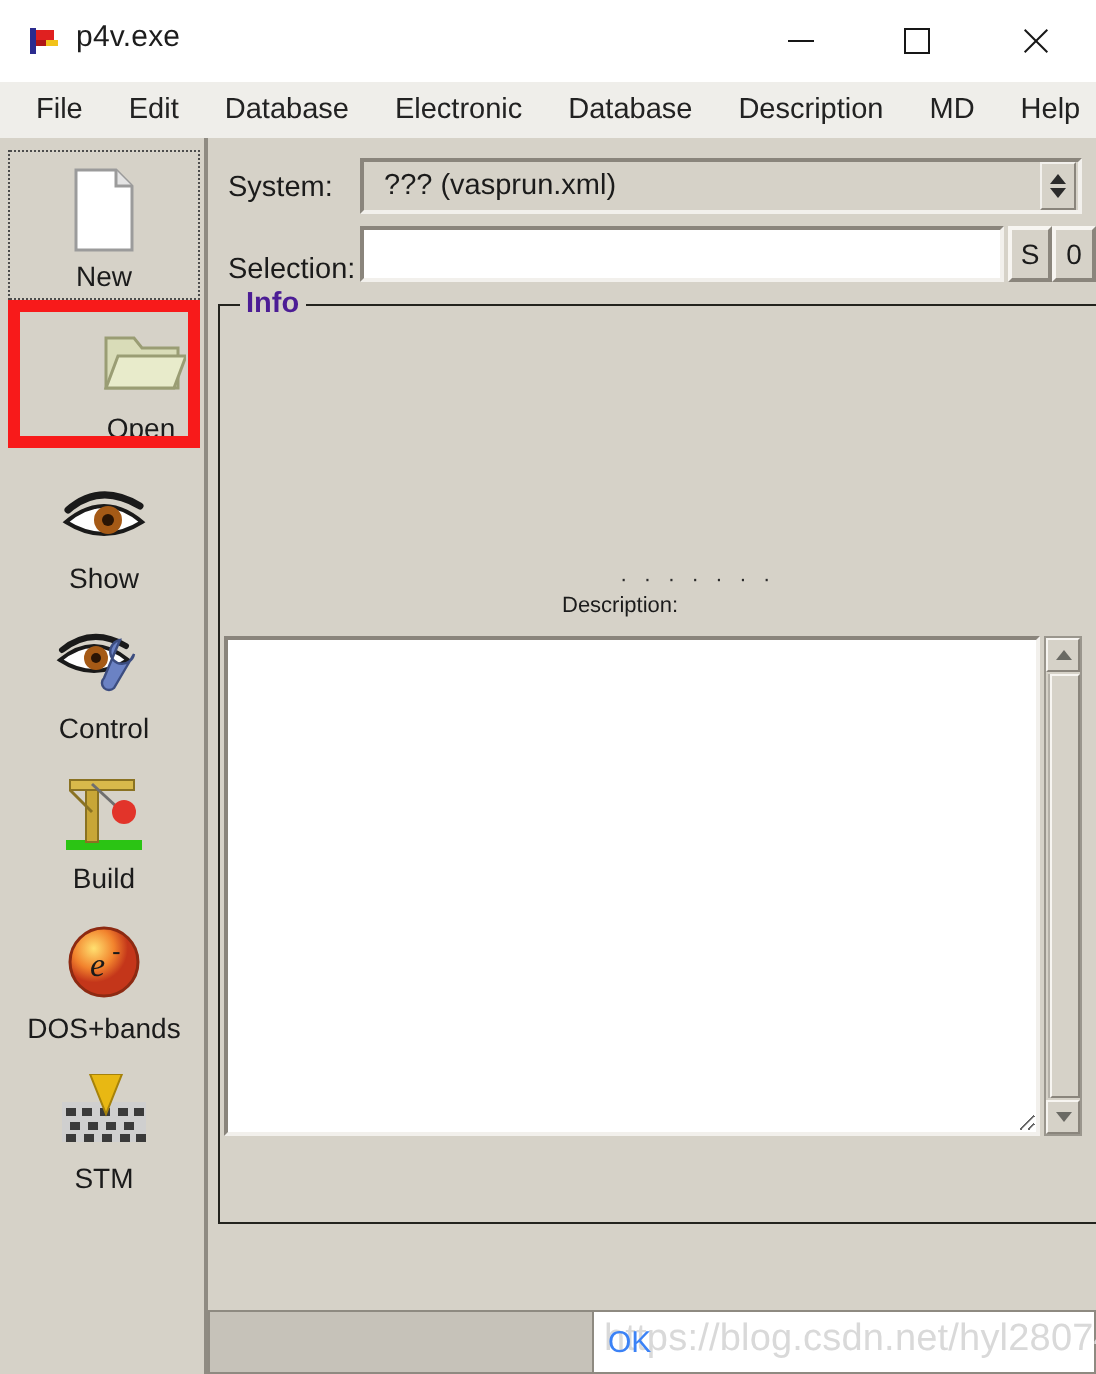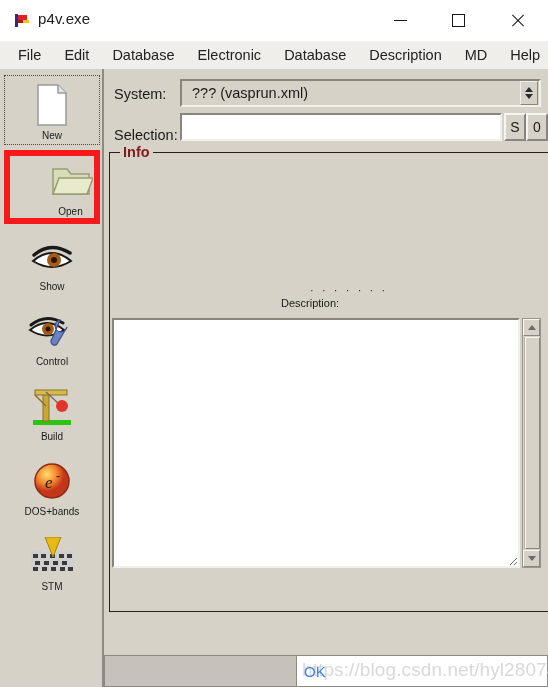--- a/index.html
+++ b/index.html
@@ -110,21 +110,21 @@
     padding-bottom: 3px;
     cursor: default;
   }
   .tool .ticon {
     height: 46px;
     display: flex;
     align-items: center;
     justify-content: center;
   }
   .tool .tlabel {
-    font-size: 10px;
+    font-size: 14px;
     color: #1b1b1b;
     margin-top: 2px;
     white-space: nowrap;
   }
   .tool.focused { border: 1px dotted #4c4c4c; }
   .highlight-box {
     position: absolute;
     left: 4px; top: 81px;
     width: 96px; height: 74px;
     border: 6px solid #f81a1a;
@@ -229,21 +229,21 @@
     border: 1px solid #23231e;
     box-sizing: border-box;
   }
   .groupbox-title {
     position: absolute;
     left: 10px; top: -9px;
     background: #d6d2c8;
     padding: 0 3px;
     font-size: 14.5px;
     font-weight: bold;
-    color: #7f1d1d;
+    color: #4c1d95;
   }
   .dots {
     position: absolute;
     left: 200px; top: 134px;
     font-size: 11px;
     letter-spacing: 2.6px;
     color: #2c2c2c;
     line-height: 6px;
   }
   .desc-label {

